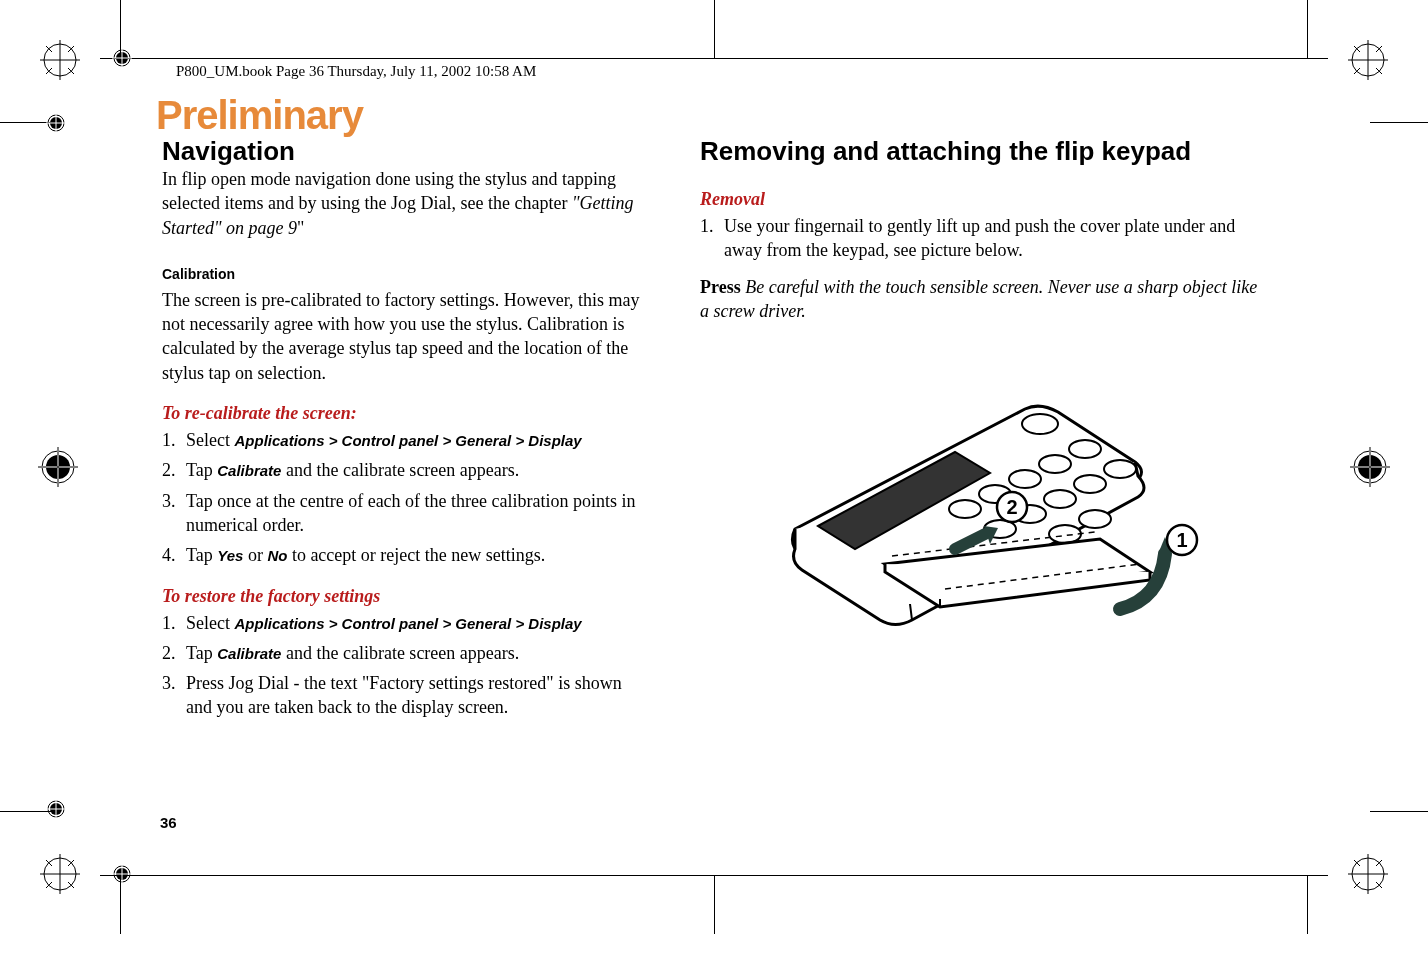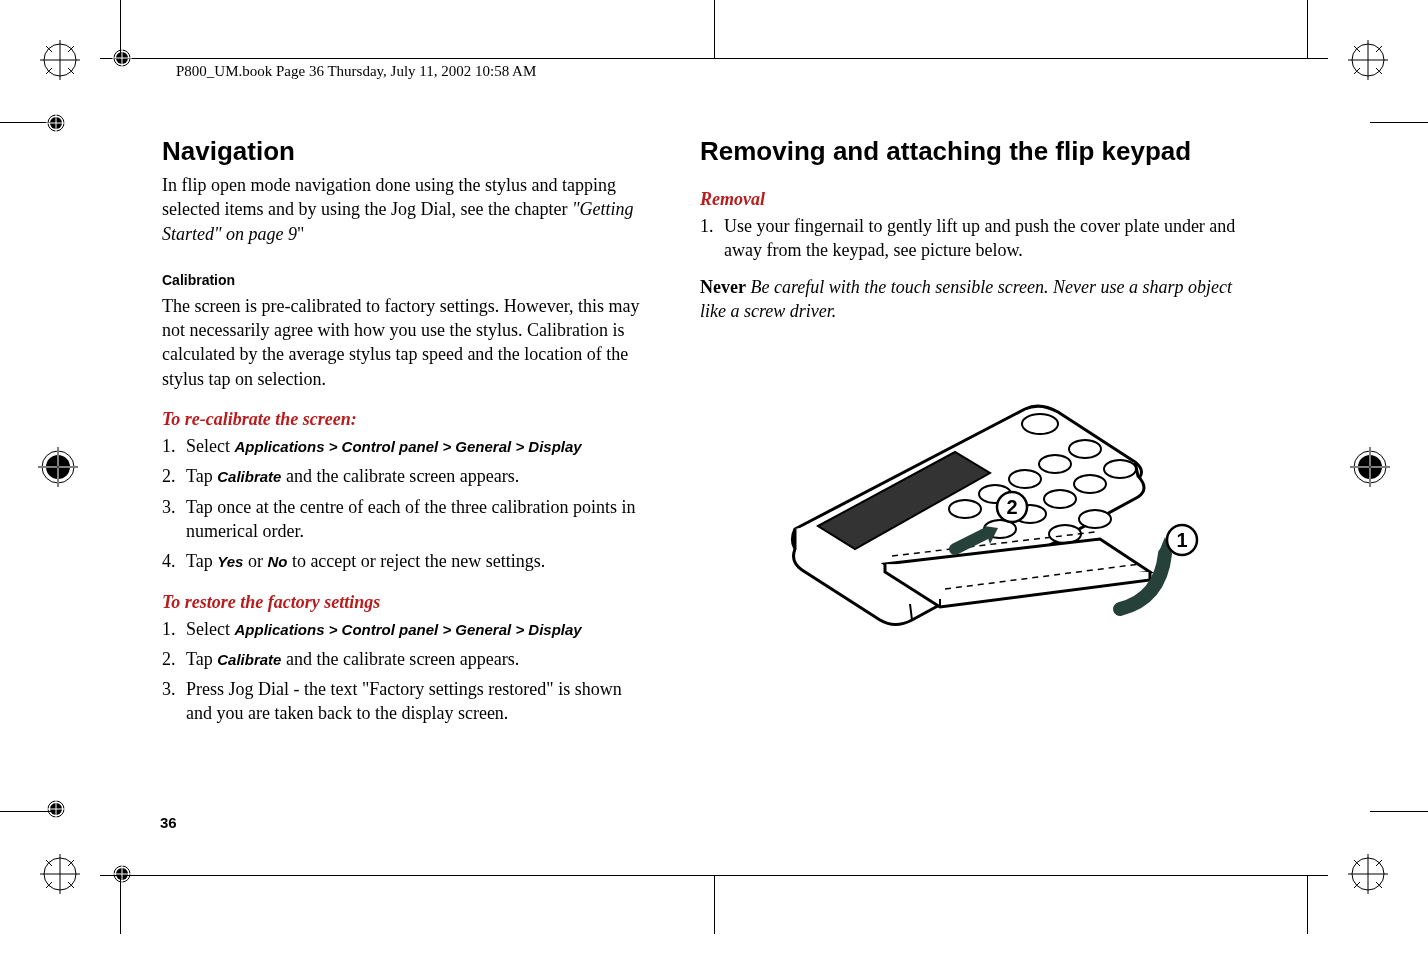--- a/index.html
+++ b/index.html
@@ -34,21 +34,21 @@
   .crop-line-h-right-b { position: absolute; right: 0; bottom: 122px; height: 1px; width: 58px; background: #000; }
 
   .header-path { position: absolute; top: 63px; left: 176px; font-family: "Times New Roman", serif; font-size: 15px; color: #000; }
 
   .watermark { position: absolute; top: 93px; left: 156px; font-family: Arial, Helvetica, sans-serif; font-size: 40px; font-weight: bold; color: #e78a3a; letter-spacing: -1px; }
 
   .col { position: absolute; top: 136px; width: 480px; }
   .col-left { left: 162px; }
   .col-right { left: 700px; width: 560px; }
 
-  .h2 { font-family: Arial, Helvetica, sans-serif; font-size: 26px; font-weight: bold; color: #000; margin-bottom: 6px; }
+  .h2 { font-family: Arial, Helvetica, sans-serif; font-size: 26px; font-weight: bold; color: #000; }
   .h3 { font-family: Arial, Helvetica, sans-serif; font-size: 14px; font-weight: bold; color: #000; margin-top: 26px; margin-bottom: 6px;}
   .h4 { font-family: "Times New Roman", serif; font-size: 18px; font-style: italic; font-weight: bold; color: #b91c1c; margin-top: 18px; margin-bottom: 4px; }
 
   .body-text { font-family: "Times New Roman", serif; font-size: 18px; line-height: 1.35; margin-bottom: 3px; }
   .italic { font-style: italic; }
   .ui-path { font-family: Arial, Helvetica, sans-serif; font-size: 15px; font-weight: bold; font-style: italic; }
   .ui-label { font-family: Arial, Helvetica, sans-serif; font-size: 15px; font-weight: bold; font-style: italic; }
 
   ol.steps { list-style: none; padding: 0; margin: 0; }
   ol.steps li { font-family: "Times New Roman", serif; font-size: 18px; line-height: 1.35; margin-bottom: 6px; padding-left: 24px; position: relative; }
@@ -158,20 +158,21 @@
   </svg>
   <svg class="reg-mark reg-small-bl" viewBox="0 0 20 20">
     <circle cx="10" cy="10" r="6" fill="#000"></circle>
       <circle cx="10" cy="10" r="8" fill="none" stroke="#000"></circle>
     <line x1="10" y1="0" x2="10" y2="20" stroke="#fff"></line>
       <line x1="0" y1="10" x2="20" y2="10" stroke="#fff"></line>
   </svg>
 
   <div class="header-path">P800_UM.book  Page 36  Thursday, July 11, 2002  10:58 AM</div>
 
+  <div class="watermark">Preliminary</div>
 
   <div class="col col-left">
     <div class="h2">Navigation</div>
     <p class="body-text">
       <span>In flip open mode navigation done using the stylus and tapping selected items and by using the Jog Dial, see the chapter </span><span class="italic">"Getting Started" on page 9</span><span>"</span>
     </p>
 
     <div class="h3">Calibration</div>
     <p class="body-text">The screen is pre-calibrated to factory settings. However, this may not necessarily agree with how you use the stylus. Calibration is calculated by the average stylus tap speed and the location of the stylus tap on selection.</p>
 
@@ -193,21 +194,21 @@
 
   <div class="col col-right">
     <div class="h2">Removing and attaching the flip keypad</div>
 
     <div class="h4" style="margin-top:22px;">Removal</div>
     <ol class="steps">
       <li><span class="num">1.</span><span>Use your fingernail to gently lift up and push the cover plate under and away from the keypad, see picture below.</span></li>
     </ol>
 
     <p class="body-text" style="margin-top:12px;">
-      <span class="note-label">Never</span><span class="italic"> Be careful with the touch sensible screen. Never use a sharp object like a screw driver.</span>
+      <span class="note-label">Press</span><span class="italic"> Be careful with the touch sensible screen. Never use a sharp object like a screw driver.</span>
     </p>
 
     
     <svg class="device-figure" viewBox="0 0 470 290">
 
       <path d="M 55 175  L 285 55  Q 300 48 318 58  L 395 108  Q 408 118 395 128  L 170 250  Q 155 258 140 250  L 60 200  Q 48 190 55 175 Z" fill="#fff" stroke="#000" stroke-width="3"></path>
 
       <path d="M 55 175 L 55 195 Q 50 208 62 216 L 140 266 Q 155 275 172 266 L 398 143 Q 410 135 398 122 L 395 108" fill="#fff" stroke="#000" stroke-width="3"></path>
       <path d="M 170 250 L 172 266" stroke="#000" stroke-width="2"></path>
 

